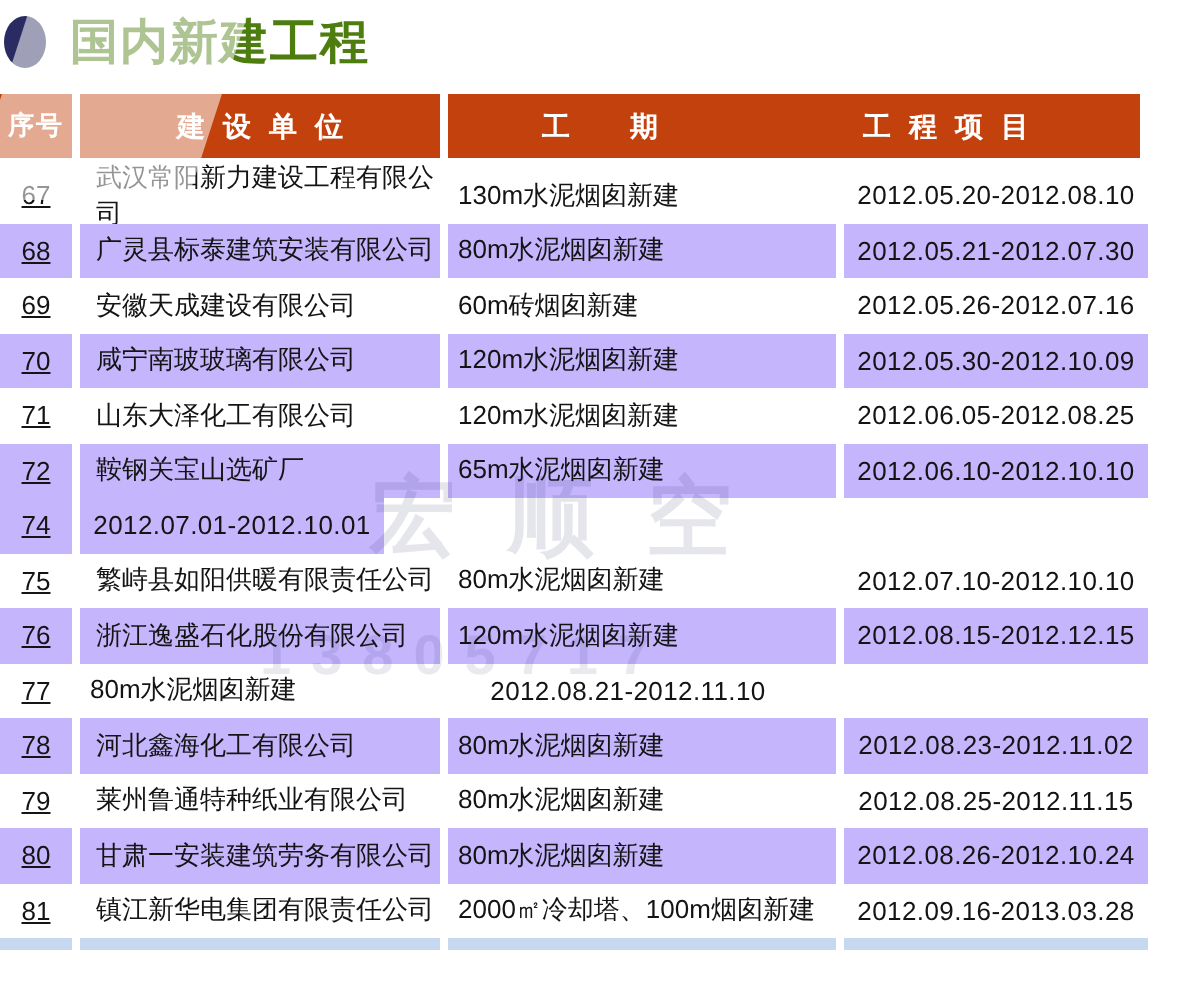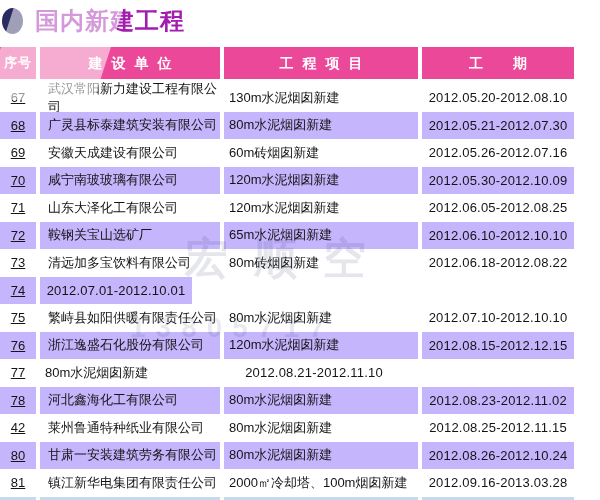--- a/index.html
+++ b/index.html
@@ -2,32 +2,32 @@
 <html><head>
 <meta charset="utf-8">
 <style>
   html,body{margin:0;padding:0;background:#fff;}
   #page{position:relative;width:600px;height:500px;background:#fff;overflow:hidden;
         font-family:"Liberation Sans","DejaVu Sans",sans-serif;color:#141414;}
 
   
   #title-bar{position:absolute;left:0;top:4px;height:34px;display:flex;align-items:center;}
   .bullet{width:21px;height:26px;border-radius:50%;background:#2a2b63;margin-left:2px;}
-  .page-title{margin-left:12px;font-size:24px;font-weight:bold;color:#a21caf;letter-spacing:1px;}
+  .page-title{margin-left:12px;font-size:24px;font-weight:bold;color:#4d7c0f;letter-spacing:1px;}
 
   
   .trow{display:flex;width:600px;}
   .c1{width:36px;margin-right:4px;}
   .c2{width:180px;margin-right:4px;}
   .c3{width:194px;margin-right:4px;}
   .c4{width:152px;}
 
   
   #thead{position:absolute;left:0;top:47px;}
-  #thead .hc{background:#ec4899;color:#fff;height:32px;line-height:32px;
+  #thead .hc{background:#c2410c;color:#fff;height:32px;line-height:32px;
              font-size:14px;font-weight:bold;text-align:center;}
   #thead .c1{font-size:13px;letter-spacing:1px;}
   #thead .c2,#thead .c3{letter-spacing:9px;text-indent:9px;}
   #thead .c4{letter-spacing:30px;text-indent:30px;}
 
   
   #tbody{position:absolute;left:0;top:84px;}
   .trow.body{height:27.5px;}
   .trow.body .cell{height:100%;display:flex;align-items:center;font-size:13px;background:#fff;}
   .trow.body.alt .cell{background:#c4b5fd;}
@@ -52,22 +52,22 @@
 <div id="page">
 
   <div id="title-bar">
     <span class="bullet"></span>
     <span class="page-title">国内新建工程</span>
   </div>
 
   <div id="thead" class="trow">
     <div class="hc c1">序号</div>
     <div class="hc c2">建设单位</div>
+    <div class="hc c4">工期</div>
     <div class="hc c3">工程项目</div>
-    <div class="hc c4">工期</div>
   </div>
 
   <div id="tbody">
   <div class="trow body">
     <div class="cell c1">67</div>
     <div class="cell c2">武汉常阳新力建设工程有限公司</div>
     <div class="cell c3">130m水泥烟囱新建</div>
     <div class="cell c4">2012.05.20-2012.08.10</div>
   </div>
 
@@ -99,26 +99,20 @@
     <div class="cell c4">2012.06.05-2012.08.25</div>
   </div>
 
   <div class="trow body alt">
     <div class="cell c1">72</div>
     <div class="cell c2">鞍钢关宝山选矿厂</div>
     <div class="cell c3">65m水泥烟囱新建</div>
     <div class="cell c4">2012.06.10-2012.10.10</div>
   </div>
 
-  <div class="trow body">
-    <div class="cell c1">73</div>
-    <div class="cell c2">清远加多宝饮料有限公司</div>
-    <div class="cell c3">80m砖烟囱新建</div>
-    <div class="cell c4">2012.06.18-2012.08.22</div>
-  </div>
 
   <div class="trow body alt">
     <div class="cell c1">74</div>
     <div class="cell c4">2012.07.01-2012.10.01</div>
   </div>
 
   <div class="trow body">
     <div class="cell c1">75</div>
     <div class="cell c2">繁峙县如阳供暖有限责任公司</div>
     <div class="cell c3">80m水泥烟囱新建</div>
@@ -139,21 +133,21 @@
   </div>
 
   <div class="trow body alt">
     <div class="cell c1">78</div>
     <div class="cell c2">河北鑫海化工有限公司</div>
     <div class="cell c3">80m水泥烟囱新建</div>
     <div class="cell c4">2012.08.23-2012.11.02</div>
   </div>
 
   <div class="trow body">
-    <div class="cell c1">42</div>
+    <div class="cell c1">79</div>
     <div class="cell c2">莱州鲁通特种纸业有限公司</div>
     <div class="cell c3">80m水泥烟囱新建</div>
     <div class="cell c4">2012.08.25-2012.11.15</div>
   </div>
 
   <div class="trow body alt">
     <div class="cell c1">80</div>
     <div class="cell c2">甘肃一安装建筑劳务有限公司</div>
     <div class="cell c3">80m水泥烟囱新建</div>
     <div class="cell c4">2012.08.26-2012.10.24</div>

